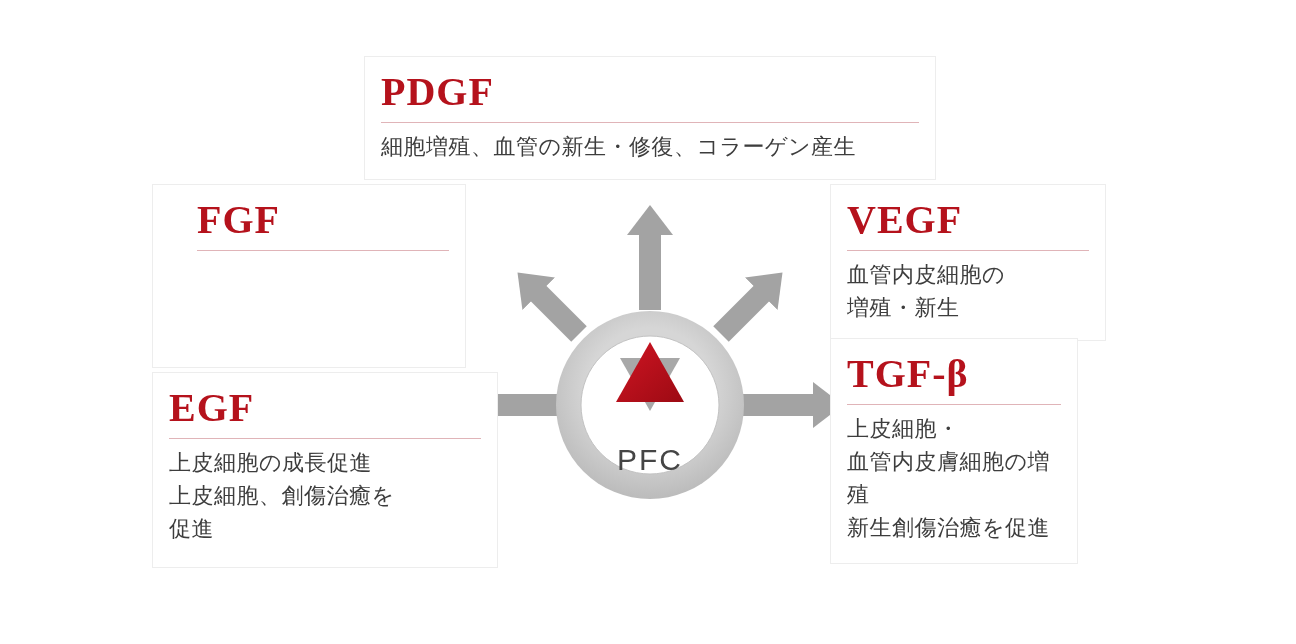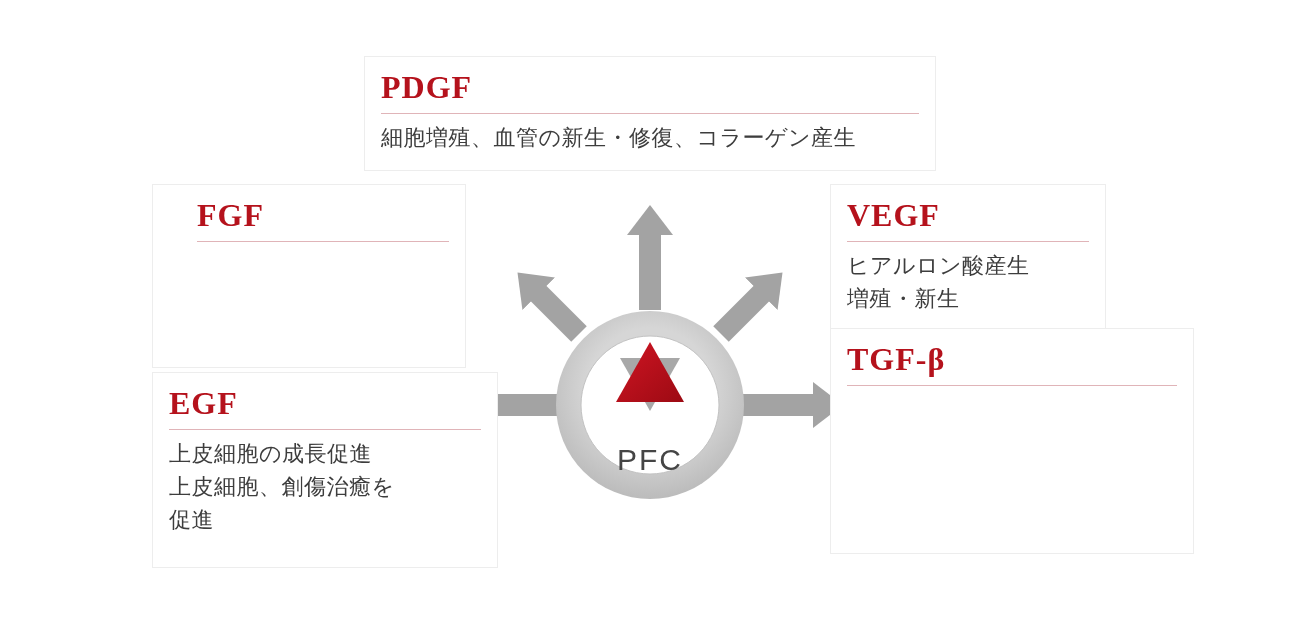--- a/index.html
+++ b/index.html
@@ -21,21 +21,21 @@
   }
   .factor-card{
     position:absolute;
     background:#ffffff;
     border:1px solid #ededed;
     padding:12px 16px 14px 16px;
   }
   .factor-title{
     font-family:"Liberation Serif","DejaVu Serif",serif;
     font-weight:bold;
-    font-size:32px;
+    font-size:40px;
     color:var(--accent);
     letter-spacing:1px;
     line-height:1.15;
     display:block;
   }
   .title-divider{
     border:none;
     border-top:1px solid var(--underline);
     margin:7px 0 9px 0;
     width:100%;
@@ -46,21 +46,21 @@
     line-height:1.5;
     white-space:pre-line;
     letter-spacing:0.5px;
     font-family:Liberation Mono, monospace;
   }
   
   .card-pdgf{left:364px; top:56px;  width:572px; min-height:106px;}
   .card-fgf {left:152px; top:184px; width:314px; min-height:184px;padding-left:44px;}
   .card-egf {left:152px; top:372px; width:346px; min-height:196px;}
   .card-vegf{left:830px; top:184px; width:276px; min-height:146px;}
-  .card-tgfb{left:830px; top:328px; width:364px; min-height:226px;}
+  .card-tgfb{left:830px; top:338px; width:248px; min-height:226px;}
 
   .hub-svg{
     position:absolute;
     left:440px;
     top:180px;
     width:420px;
     height:340px;
   }
   .hub-label{
     font-family:"Liberation Sans","DejaVu Sans",sans-serif;
@@ -123,22 +123,25 @@
     <span class="factor-title">EGF</span>
     <hr class="title-divider">
     <div class="factor-desc">上皮細胞の成長促進
 上皮細胞、創傷治癒を
 促進</div>
   </div>
 
   <div class="factor-card card-vegf">
     <span class="factor-title">VEGF</span>
     <hr class="title-divider">
-    <div class="factor-desc">ヒアルロン酸産生
+    <div class="factor-desc">血管内皮細胞の
 増殖・新生</div>
   </div>
 
   <div class="factor-card card-tgfb">
     <span class="factor-title">TGF-β</span>
     <hr class="title-divider">
+    <div class="factor-desc">上皮細胞・
+血管内皮膚細胞の増殖
+新生創傷治癒を促進</div>
   </div>
 
 </div>
 
 </body></html>

